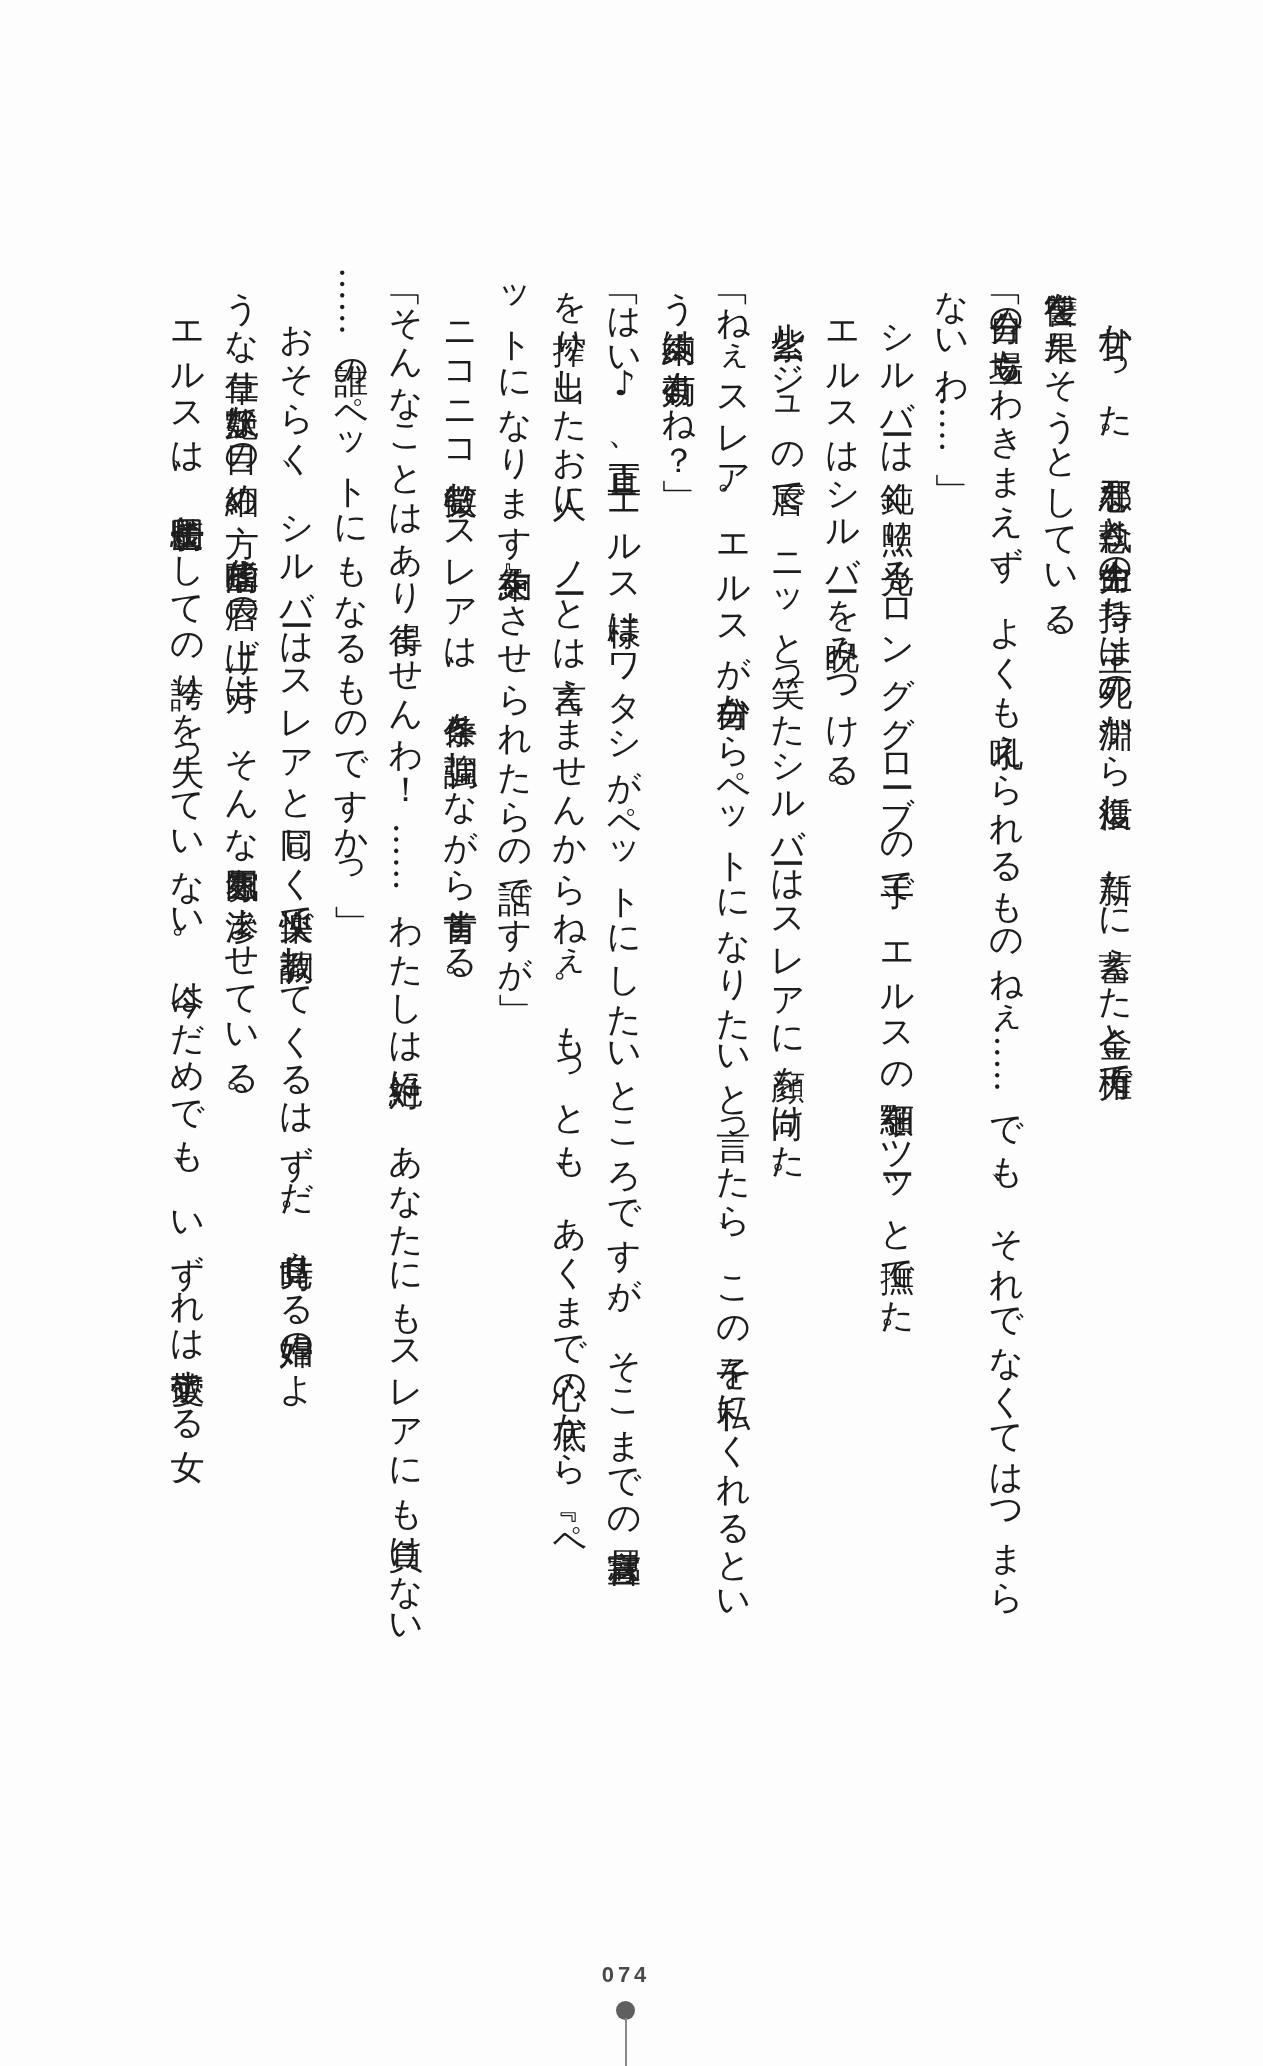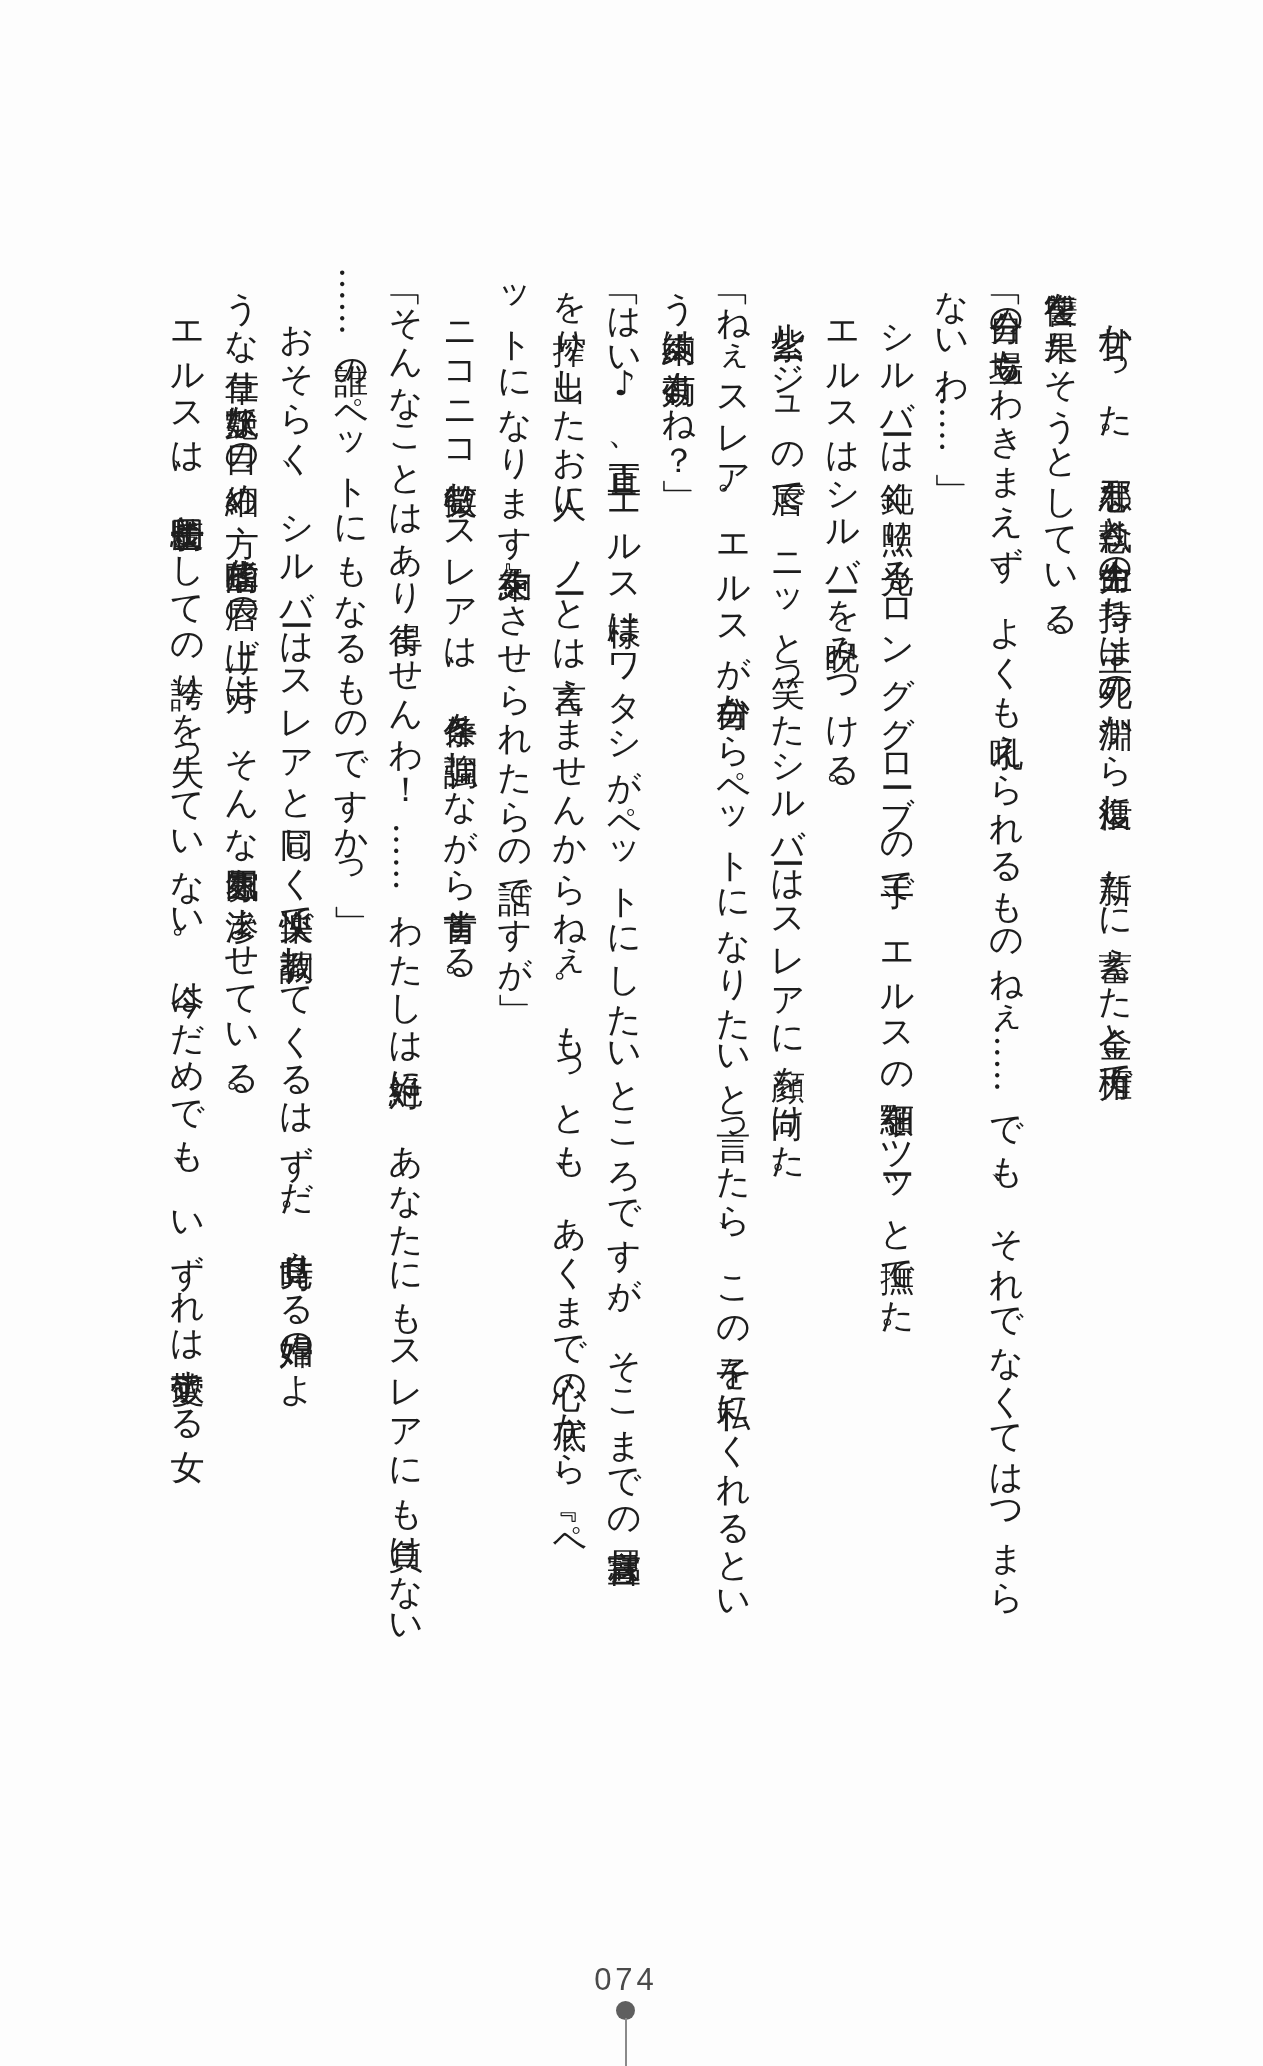--- a/index.html
+++ b/index.html
@@ -36,22 +36,22 @@
   .ind1  { text-indent: 34px; }  
   .ind05 { text-indent: 17px; }  
 
   
   .page-number {
     position: absolute;
     top: 1962px;
     left: 626px;
     transform: translateX(-50%);
     font-family: "Liberation Sans", sans-serif;
-    font-size: 31px;
-    font-weight: 400;
+    font-size: 22px;
+    font-weight: 700;
     letter-spacing: 4px;
     color: #4a4a4a;
     white-space: nowrap;
   }
   .footer-dot {
     position: absolute;
     left: 616px;
     top: 2001px;
     width: 19px;
     height: 19px;

